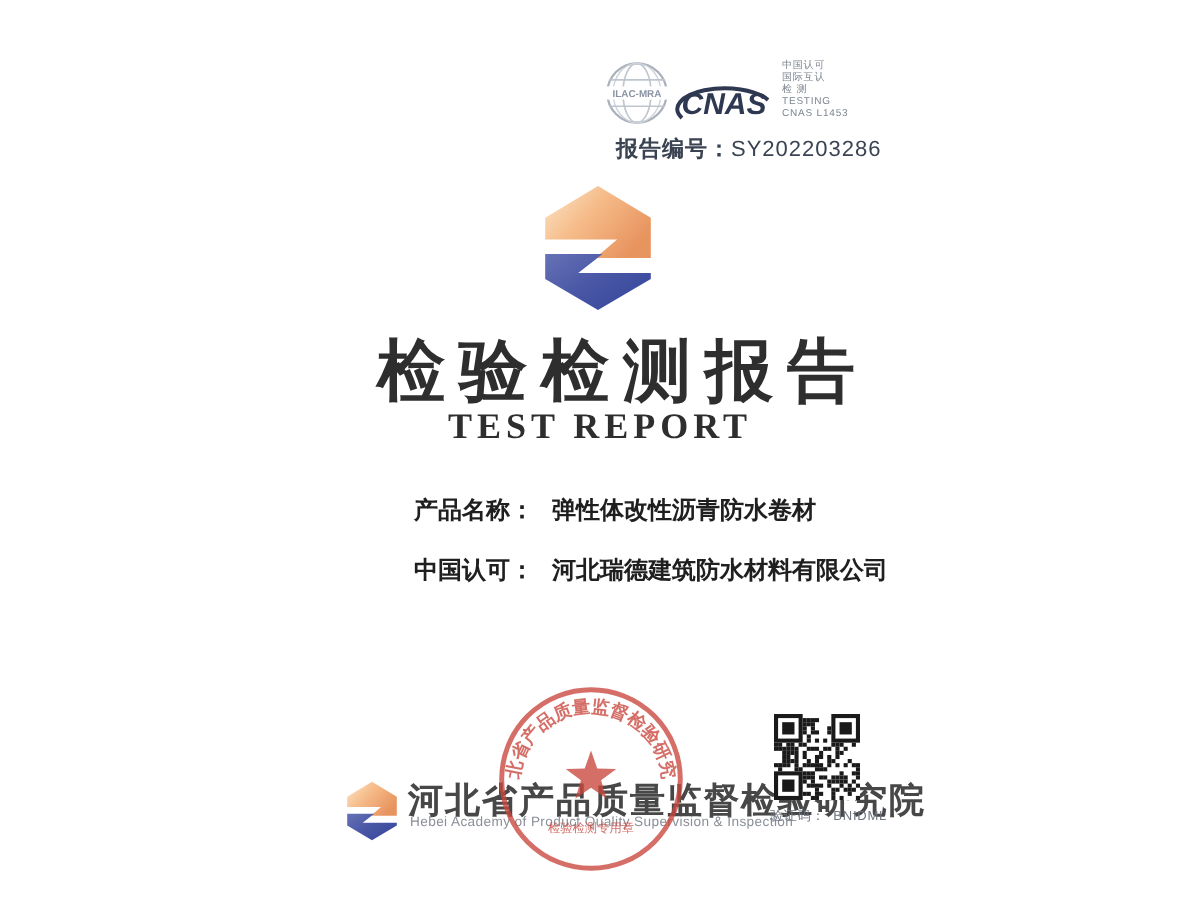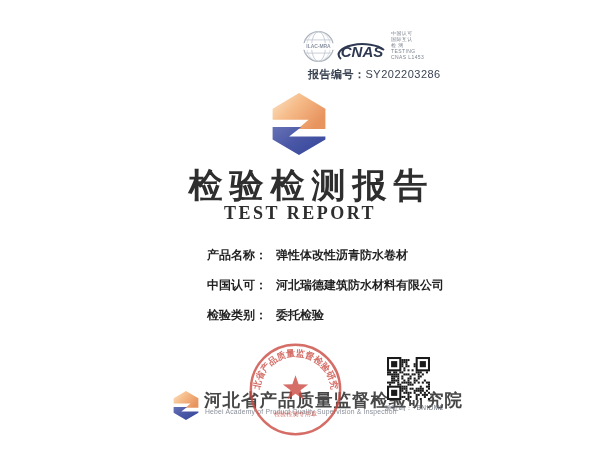--- a/index.html
+++ b/index.html
@@ -88,23 +88,20 @@
 
   <div class="abs title-zh">检验检测报告</div>
   <div class="abs title-en">TEST REPORT</div>
 
   <div class="abs fields">
     <div class="field-row">
       <span class="lab">产品名称：</span><span>弹性体改性沥青防水卷材</span>
     </div>
     <div class="field-row">
       <span class="lab">中国认可：</span><span>河北瑞德建筑防水材料有限公司</span>
-    </div>
-    <div class="field-row">
-      <span class="lab">检验类别：</span><span>委托检验</span>
     </div>
   </div>
 
   <svg class="abs" style="left:170px;top:390px;" width="32" height="31" viewBox="0 0 100 100">
     <polygon points="10,27 50,3 90,27 90,57.5 48,57.5 64.5,43.5 10,43.5" fill="url(#hexOrange)"></polygon>
     <polygon points="10,54.5 53.5,54.5 35,69 90,69 90,73.5 50,97 10,73.5" fill="url(#hexBlue)"></polygon>
   </svg>
 
   <div class="abs org-zh">河北省产品质量监督检验研究院</div>
   <div class="abs org-en">Hebei Academy of Product Quality Supervision &amp; Inspection</div>

